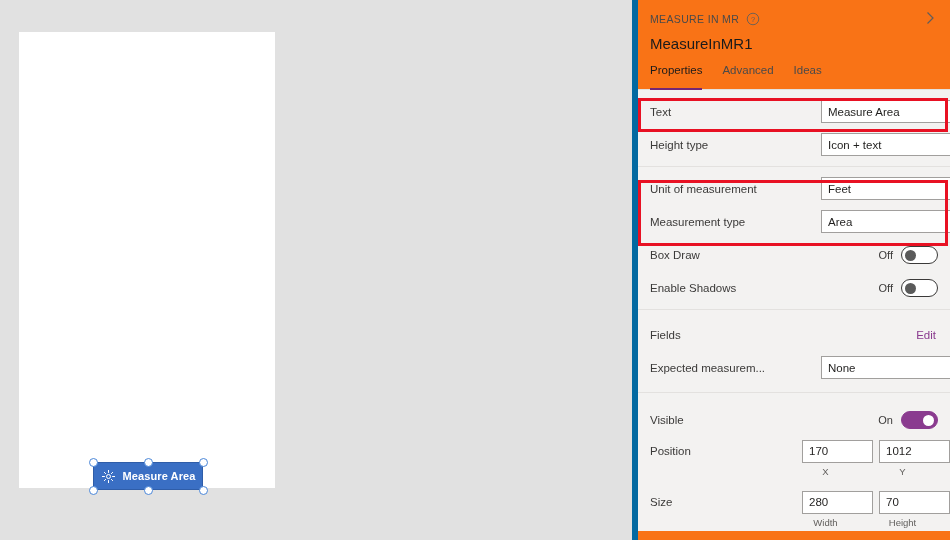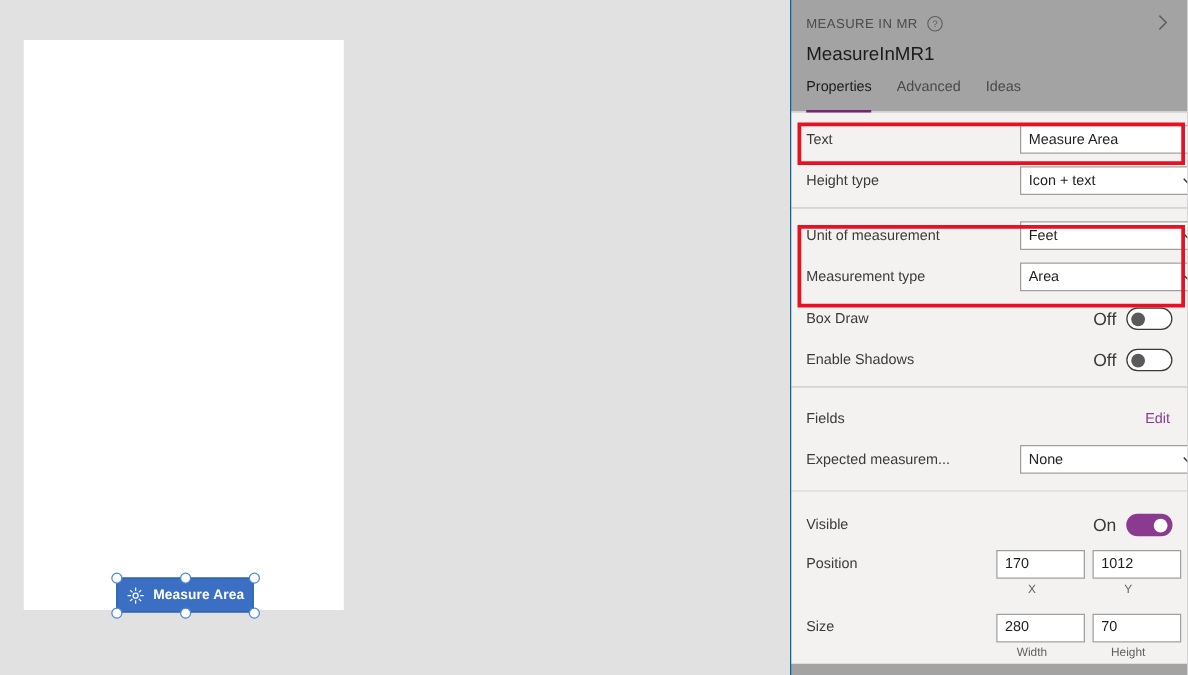--- a/index.html
+++ b/index.html
@@ -67,22 +67,22 @@
   .h-tr { left: 113.5px;top: 3.5px; }
   .h-bl { left: 3.5px;  top: 31.5px; }
   .h-bm { left: 58.5px; top: 31.5px; }
   .h-br { left: 113.5px;top: 31.5px; }
 
   
   #properties-panel {
     position: absolute;
     left: 632px; top: 0;
     width: 318px; height: 540px;
-    background: #a3a3a3;
-    border-left: 1px solid #0369a1;
+    background: #f97316;
+    border-left: 6px solid #0369a1;
     overflow: hidden;
   }
   #panel-header {
     position: relative;
     padding: 10px 14px 0 12px;
   }
   .eyebrow-row {
     display: flex; align-items: center;
     height: 18px;
   }
@@ -194,21 +194,21 @@
   }
   .dropdown .dd-chevron {
     width: 12px; height: 12px; flex: 0 0 auto;
   }
 
   
   .toggle-wrap {
     display: flex; align-items: center; gap: 8px;
   }
   .toggle-state {
-    font-size: 14px; color: #3b3a39;
+    font-size: 11px; color: #3b3a39;
   }
   .toggle {
     width: 37px; height: 18px;
     border-radius: 9px;
     position: relative;
     cursor: pointer;
   }
   .toggle.off {
     background: #ffffff;
     border: 1px solid #3b3a39;

